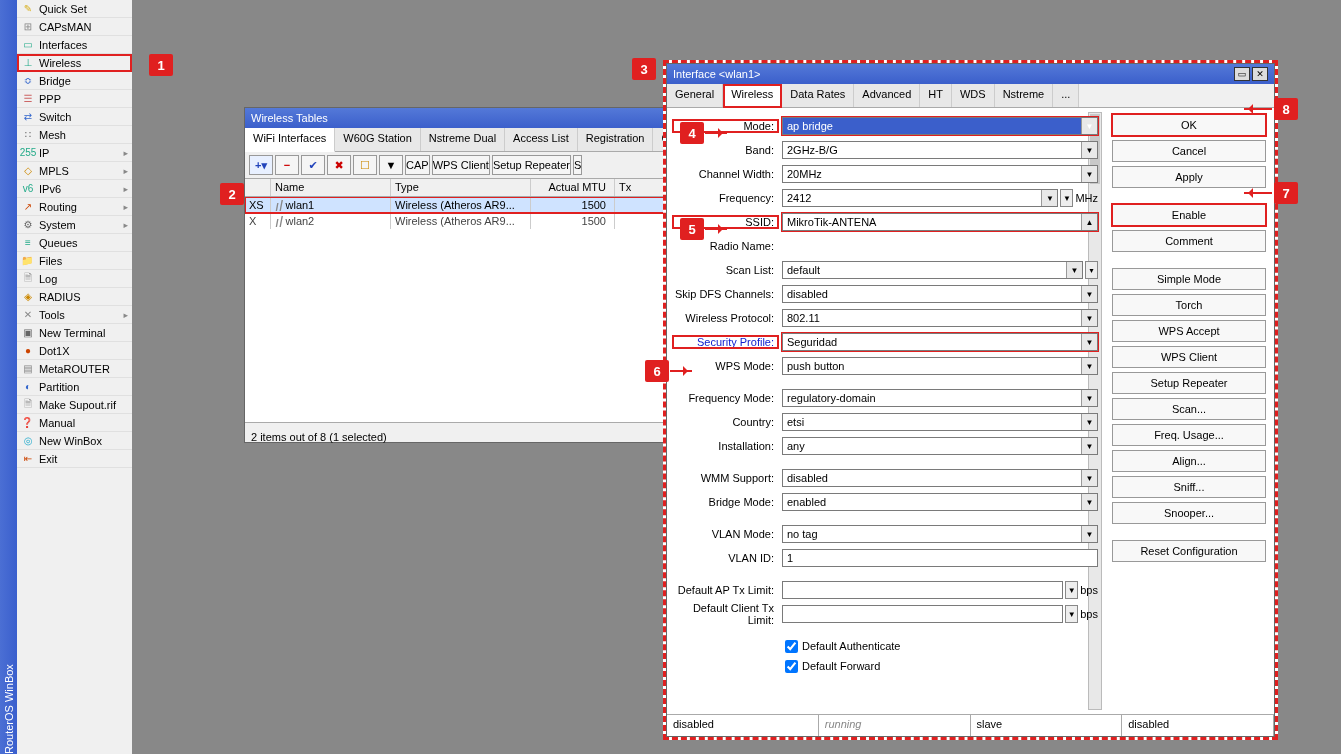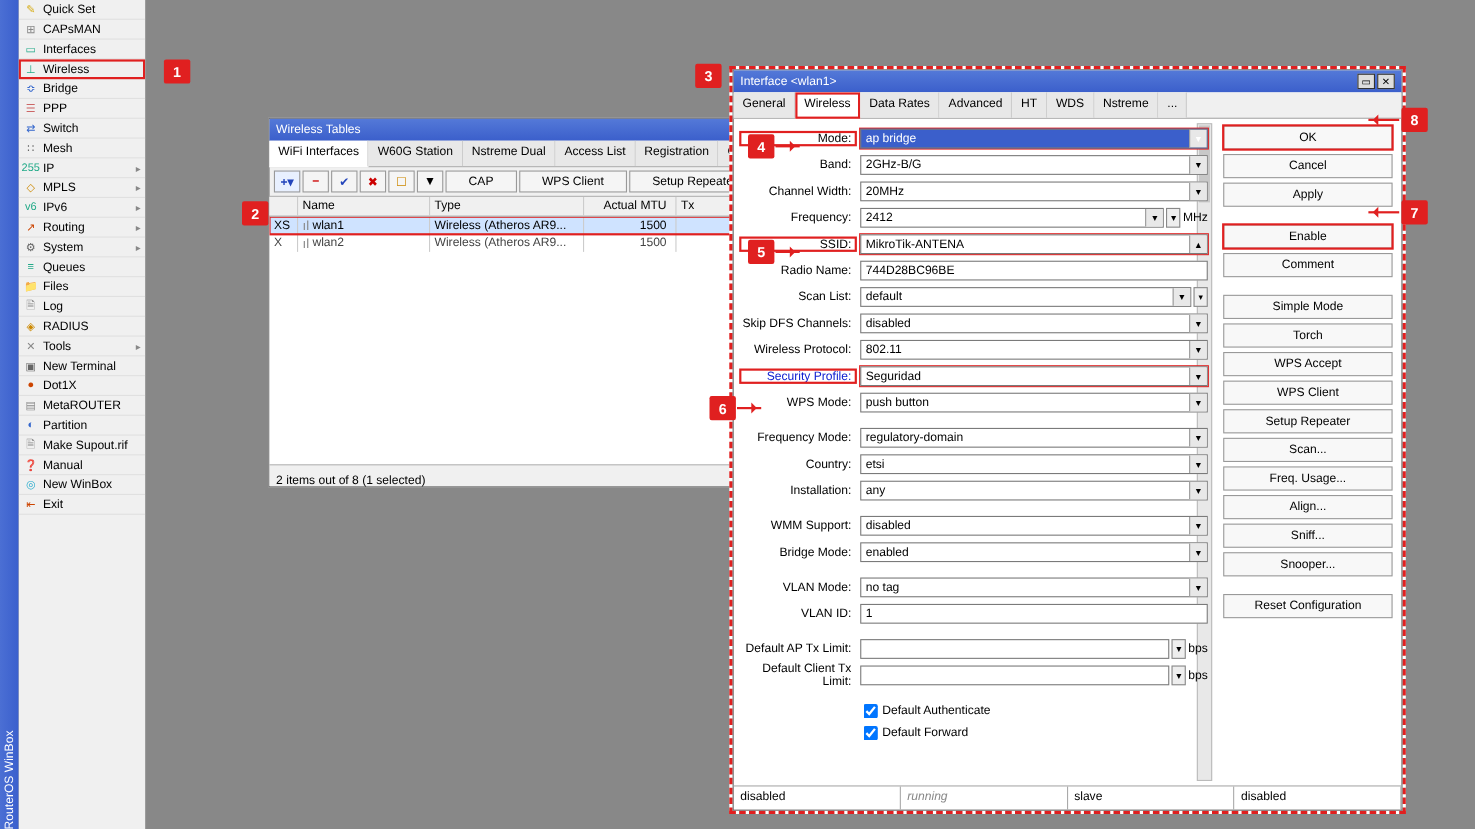--- a/index.html
+++ b/index.html
@@ -133,21 +133,21 @@
   display: flex;
   align-items: center;
   gap: 2px;
   padding: 3px 4px;
   border-bottom: 1px solid #aaa;
   flex-wrap: wrap;
 }
 .tbtn2 {
   border: 1px solid #999;
   background: #f5f5f5;
-  padding: 2px 20px;
+  padding: 2px 0;
   height: 20px;
   display: inline-flex;
   align-items: center;
   justify-content: center;
   cursor: default;
   font-size: 11px;
 }
 .tbtn2.icon-only { width: 24px; padding: 0; }
 .tbtn2.add { background: #e8f0ff; }
 
@@ -181,21 +181,21 @@
   height: 16px;
   font-size: 11px;
 }
 .table-row.selected { background: #cfe3ff; }
 .table-row.disabled-row { color: #444; }
 .table-row.selected.highlight {
   outline: 2px solid #e02020;
   outline-offset: -1px;
 }
 .table-row .td:nth-child(2){display:flex;align-items:center;gap:3px;}
-.wlan-ico{font-size:12px;color:#888;}
+.wlan-ico{font-size:15px;color:#888;font-style:italic;}
 
 .statusbar {
   height: 20px;
   border-top: 1px solid #aaa;
   padding: 8px 6px;
   font-size: 11px;
   background: #f0f0f0;
 }
 
 
@@ -600,26 +600,20 @@
             <div class="form-label">SSID:</div>
     <div class="form-input-wrap">
       <div class="combo">
         <span>MikroTik-ANTENA</span>
         <span class="combo-btn">▲</span>
       </div>
     </div>
           </div>
           <div class="form-row">
             <div class="form-label">Radio Name:</div>
-    <div class="form-input-wrap">
-      <div class="combo">
-        <span>744D28BC96BE</span>
-
-      </div>
-    </div>
           </div>
           <div class="form-row">
             <div class="form-label">Scan List:</div>
     <div class="form-input-wrap">
       <div class="combo">
         <span>default</span>
         <span class="combo-btn">▼</span>
       </div>
               <span class="tri-btn">▾</span>
     </div>

